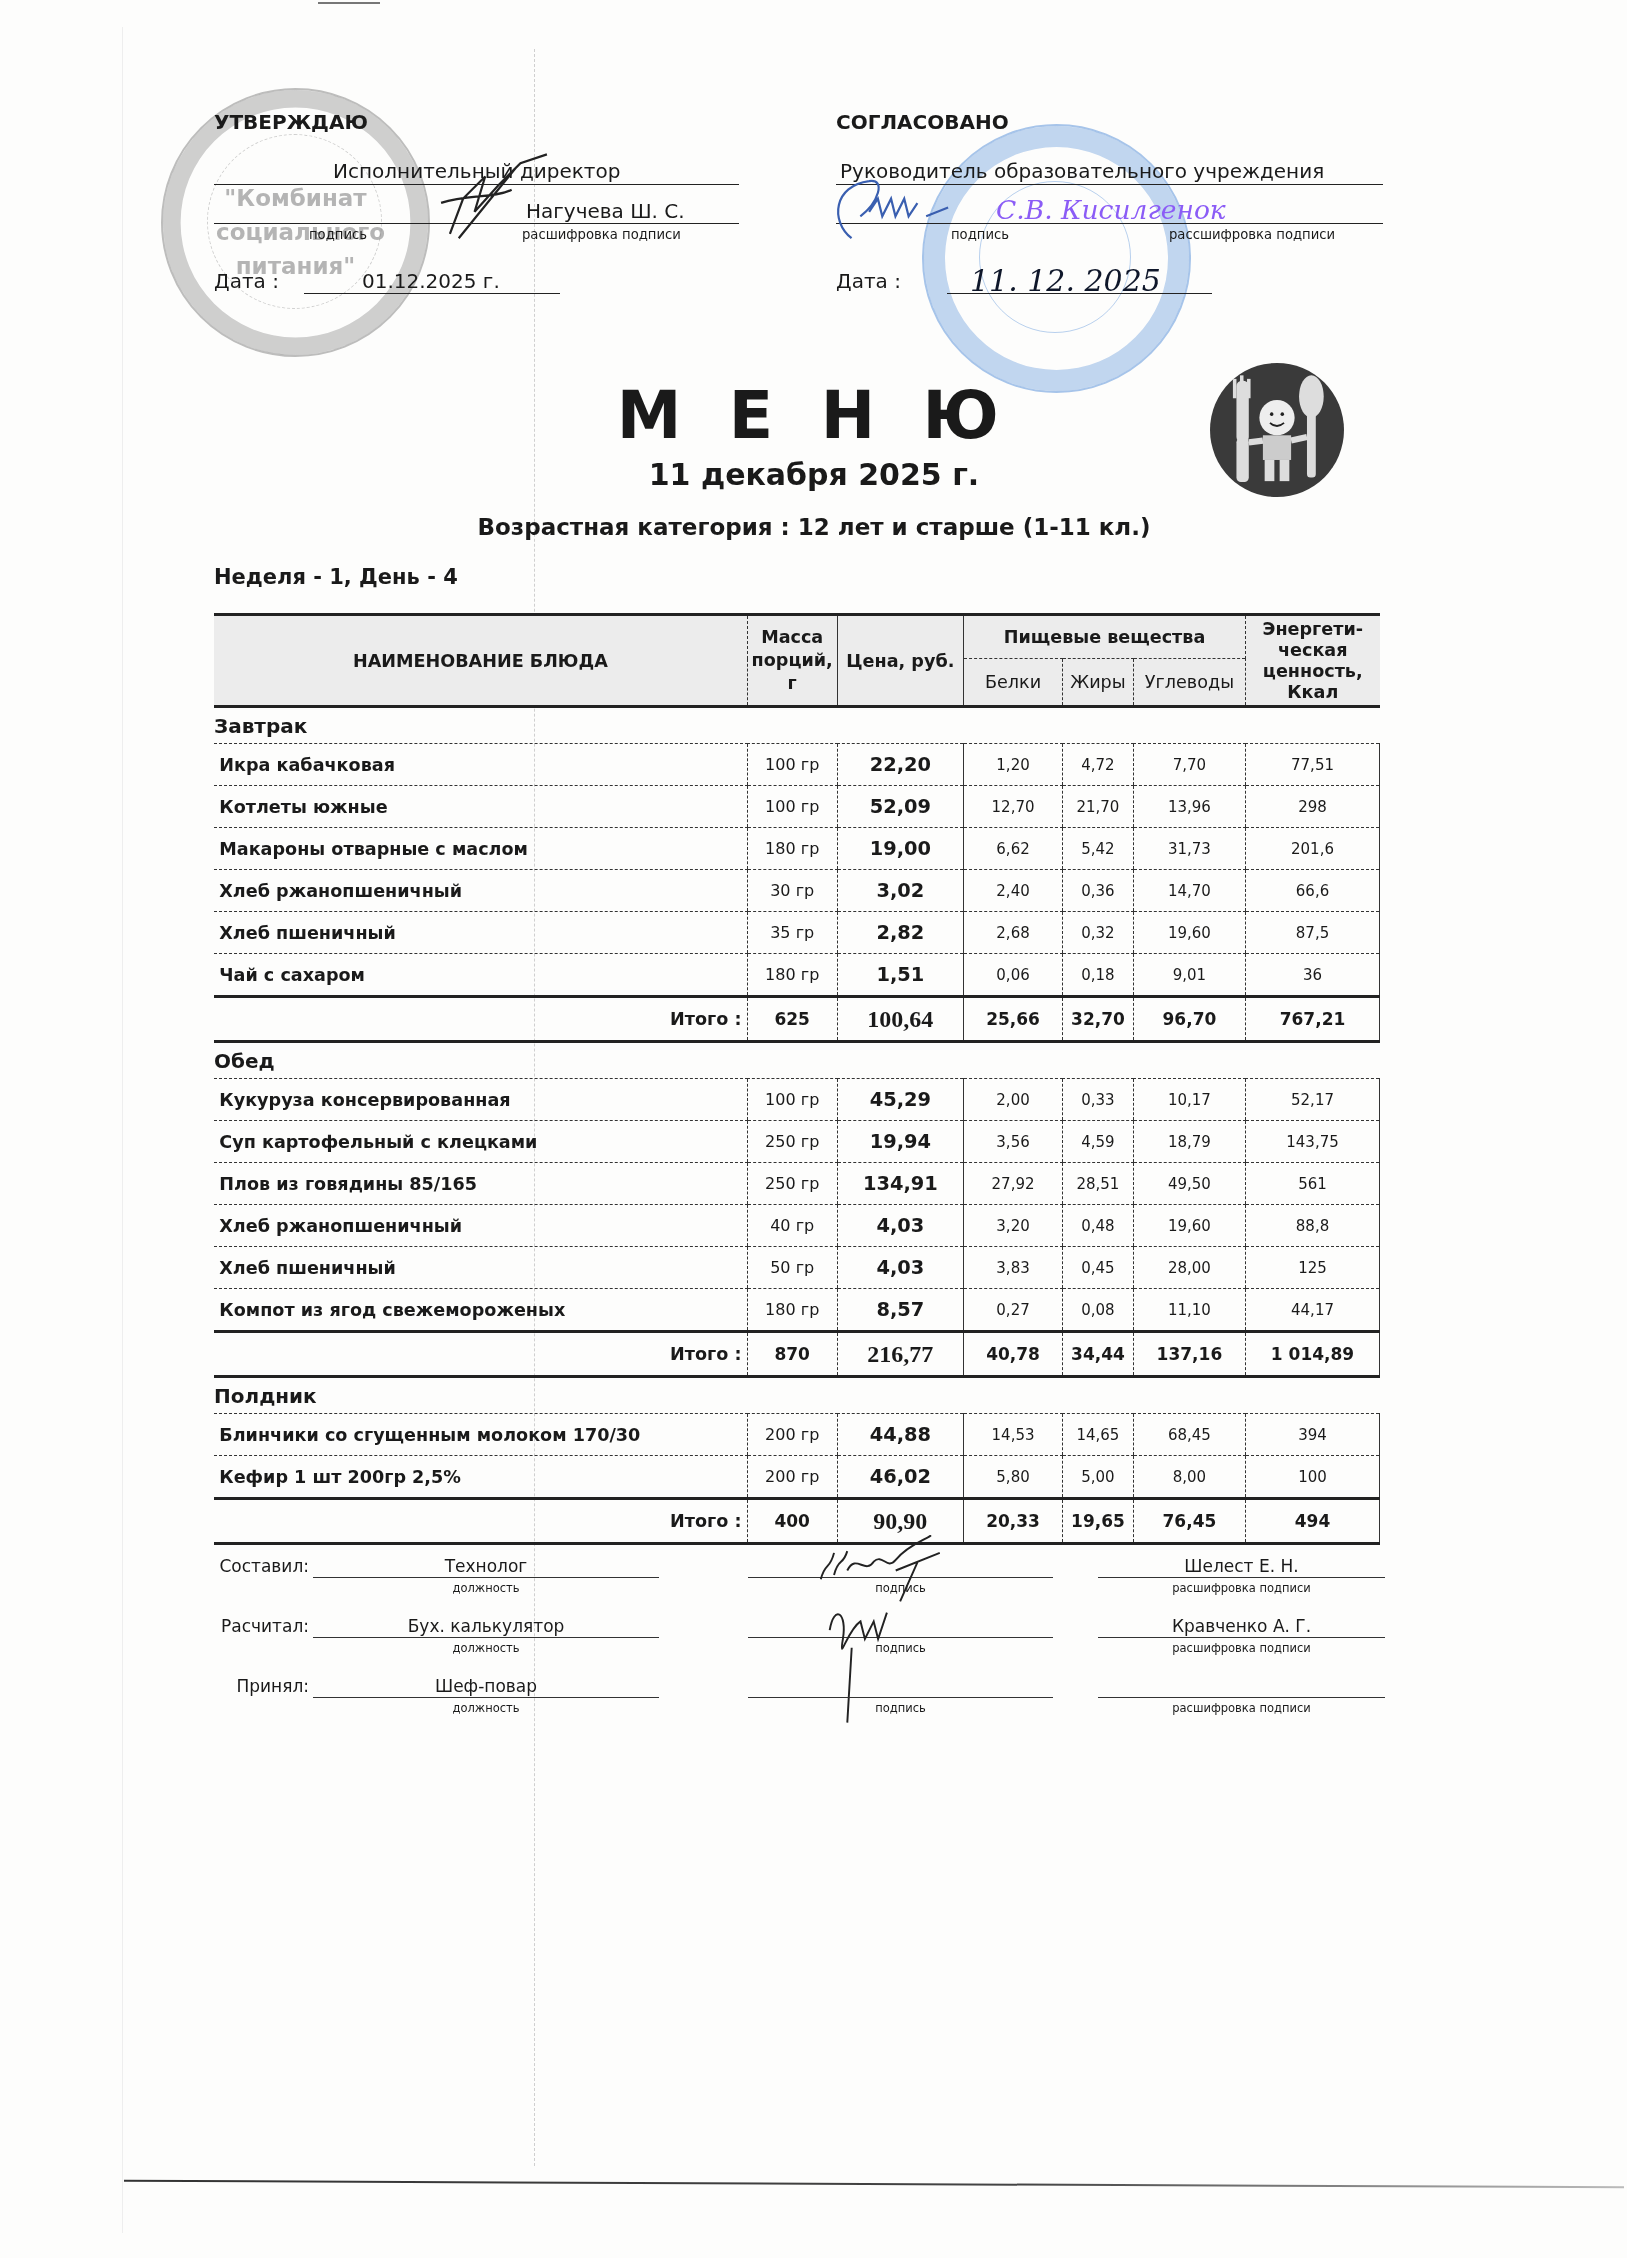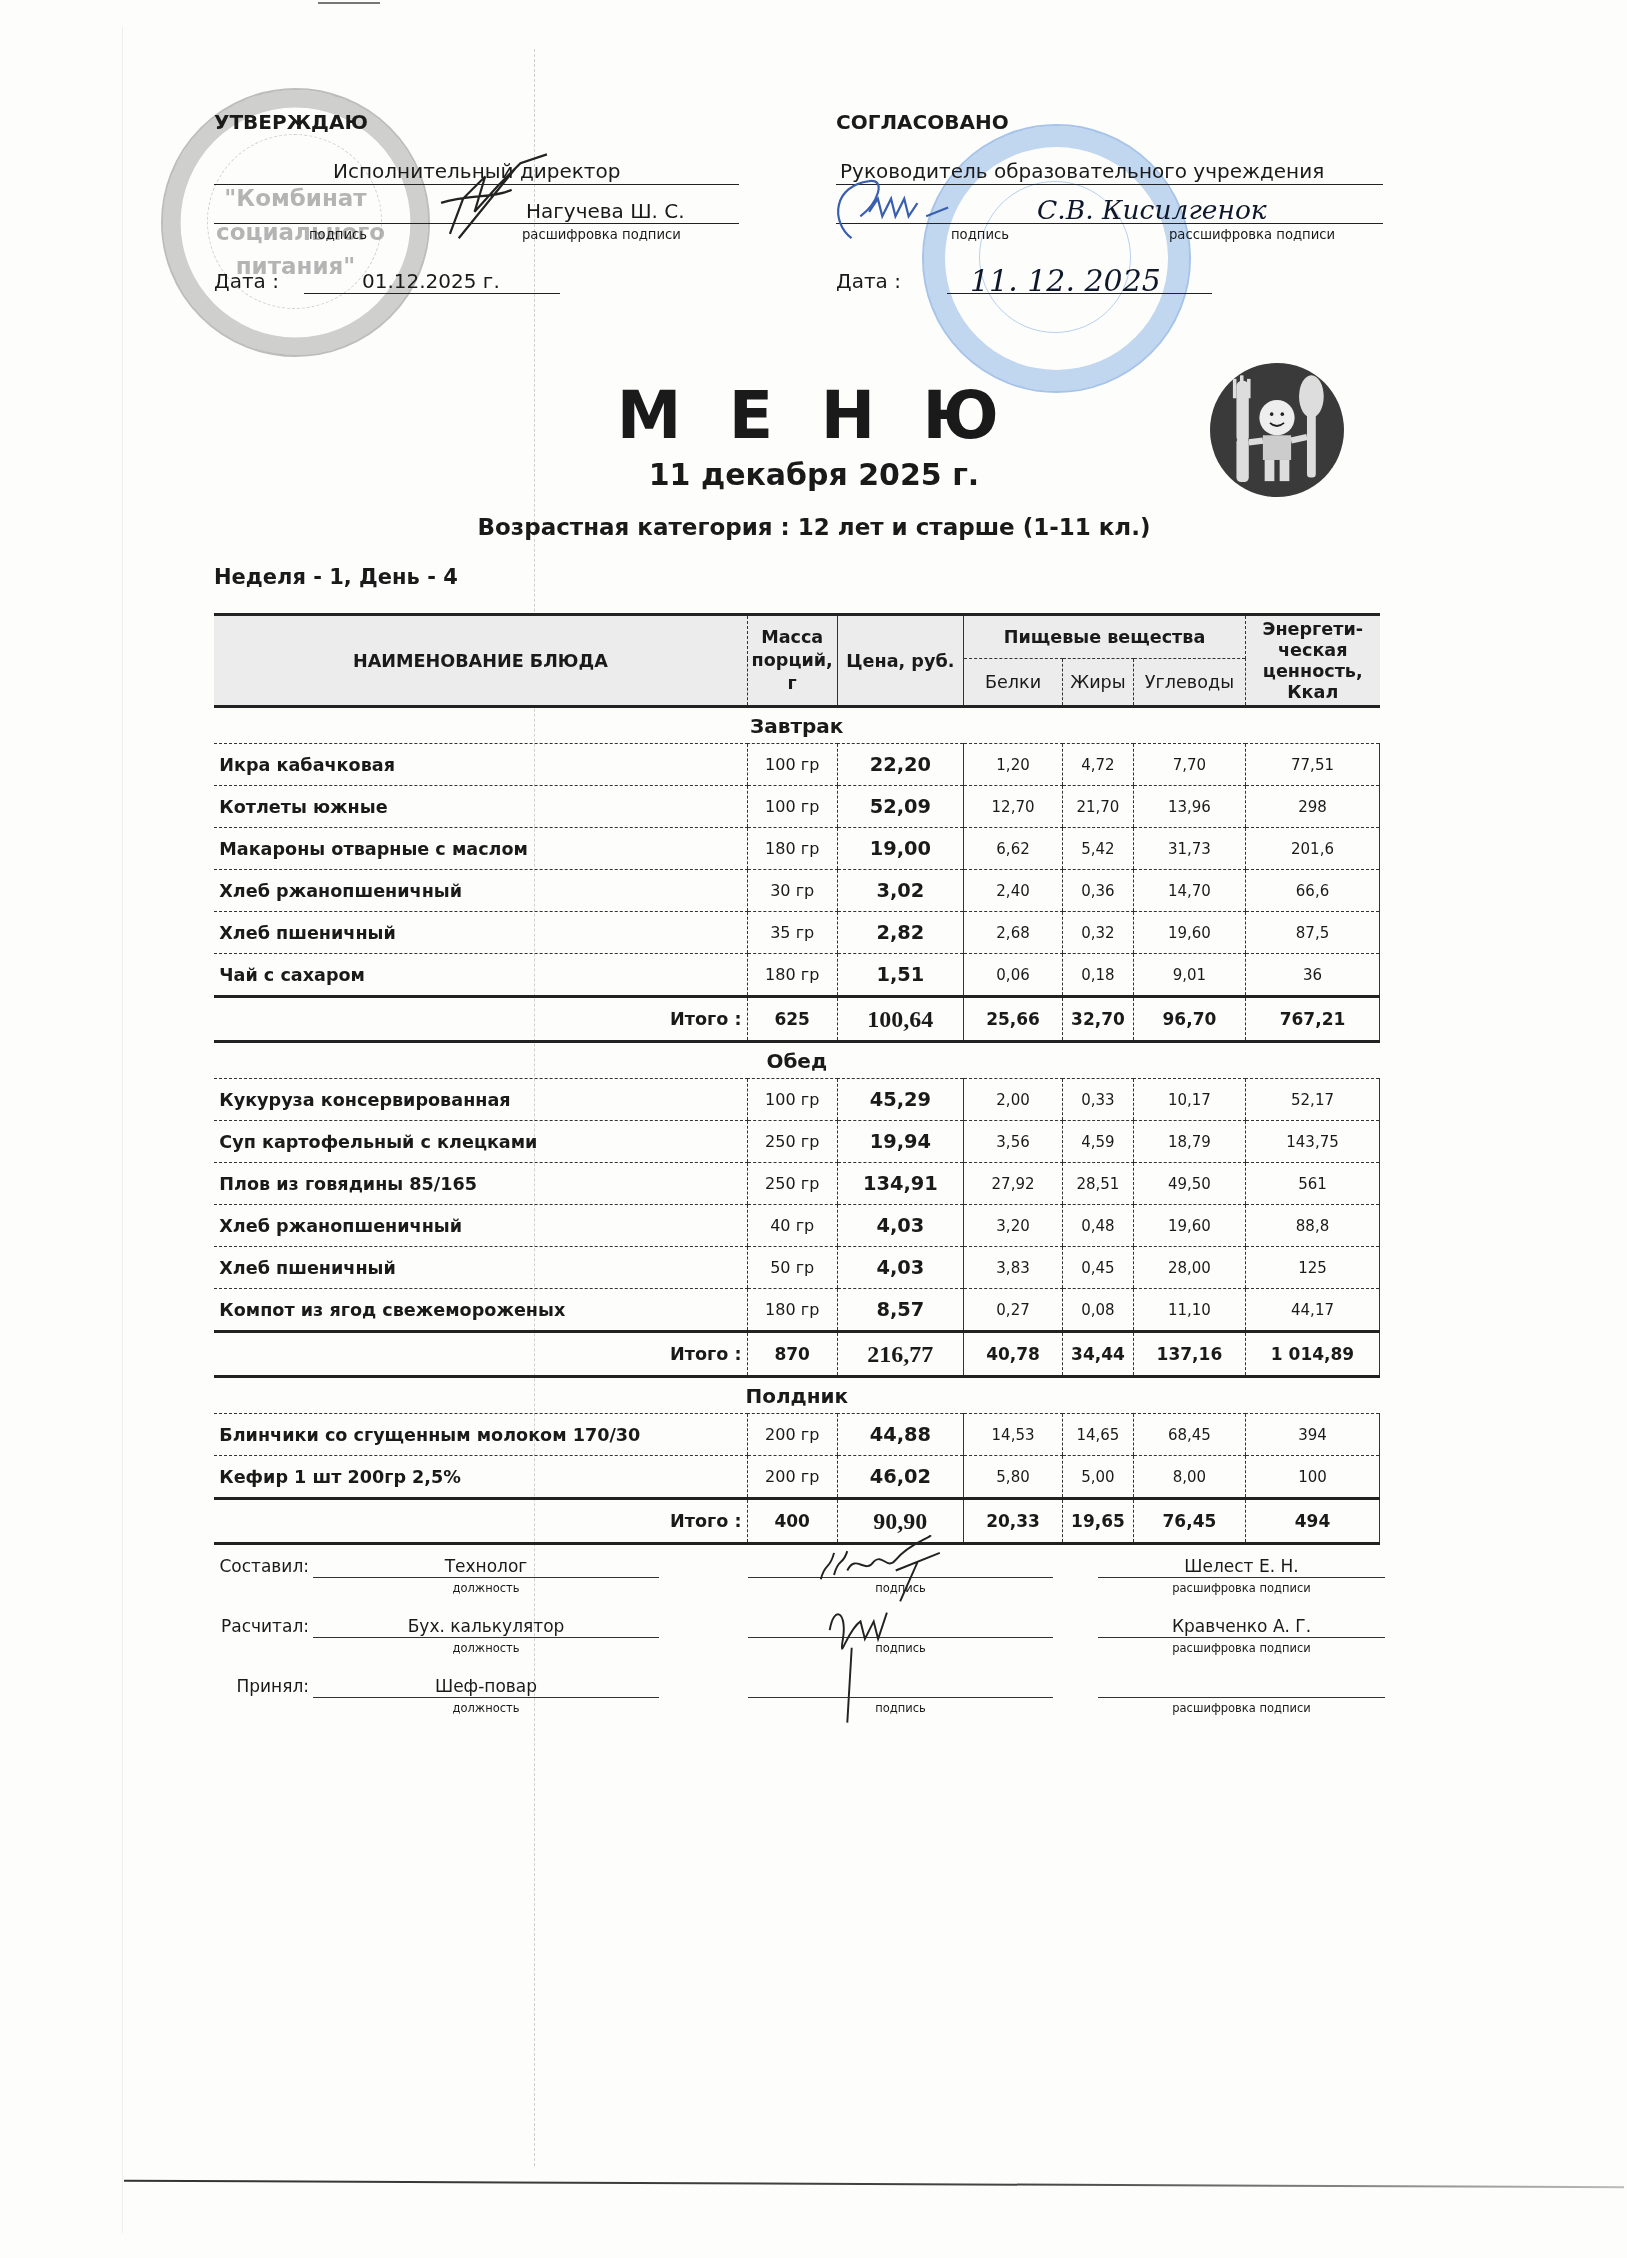--- a/index.html
+++ b/index.html
@@ -45,21 +45,21 @@
   .c-mass { width:88px; }
   .c-price { width:124px; }
   .c-b { width:97px; }
   .c-z { width:69px; }
   .c-u { width:110px; }
   .c-k { width:132px; }
   .vd { border-left:1.8px dashed #333; }
   .vs { border-left:1.8px solid #333; }
   .vr { border-right:1.8px solid #333; }
   .sub-hdr th { font-weight:normal; height:46px; border-top:1.8px dashed #333; }
-  tr.section td { text-align:center; font-weight:bold; font-size:20px; height:35px; border-bottom:1.8px dashed #333; }
+  tr.section td { font-weight:bold; font-size:20px; height:35px; border-bottom:1.8px dashed #333; }
   tr.item td { height:41px; border-bottom:1.8px dashed #333; }
   tr.item td.name { text-align:left; font-weight:bold; font-size:17.6px; padding-left:5.3px; }
   tr.item td.num { text-align:center; font-size:15px; }
   tr.item td.mass { text-align:center; font-size:16px; }
   tr.item td.price { text-align:center; font-weight:bold; font-size:19.4px; }
   tr.item.last td { border-bottom:3.5px solid #222; }
   tr.total td { height:42px; border-bottom:3.5px solid #222; font-weight:bold; text-align:center; font-size:17px; }
   tr.total td.total-label { text-align:right; padding-right:5.3px; font-size:17.6px; }
   tr.total td.price { font-size:24px;font-family:Liberation Serif, serif; }
 
@@ -99,21 +99,21 @@
   </svg>
 </div>
 
 <div>
   <div class="line-text" style="left:836px;top:110px;font-weight:bold;">СОГЛАСОВАНО</div>
   <div class="line-text" style="left:840px;top:159px;">Руководитель образовательного учреждения</div>
   <div class="line-row" style="left:836px;top:184px;width:547px;"></div>
   <div class="line-row" style="left:836px;top:223px;width:547px;"></div>
   <div class="small-cap" style="left:951px;top:227px;">подпись</div>
   <div class="small-cap" style="left:1169px;top:227px;">рассшифровка подписи</div>
-  <div class="line-text" style="left:1037px;top:194px;font-family:'DejaVu Serif',serif;font-style:italic;color:#0f172a;font-size:26.5px;">С.В. Кисилгенок</div>
+  <div class="line-text" style="left:996px;top:194px;font-family:'DejaVu Serif',serif;font-style:italic;color:#8b5cf6;font-size:26.5px;">С.В. Кисилгенок</div>
   <svg class="sig" style="left:825px;top:168px;" width="176" height="79" viewBox="0 0 200 90">
     <path d="M30 80 C5 60 10 20 50 15 C70 12 60 40 40 55 M50 50 L60 35 L65 55 L75 35 L80 55 L90 35 L95 55 L105 40 M115 55 L140 45" stroke="#3a5fb0" stroke-width="2.5" fill="none"></path>
   </svg>
   <div class="line-text" style="left:836px;top:269px;">Дата :</div>
   <div class="line-text" style="left:970px;top:263px;font-family:'DejaVu Serif',serif;font-style:italic;color:#0f172a;font-size:30px;">11. 12. 2025</div>
   <div class="line-row" style="left:947px;top:293px;width:265px;"></div>
 </div>
 
 <div class="logo">
   <svg width="134" height="134" viewBox="0 0 152 152">

